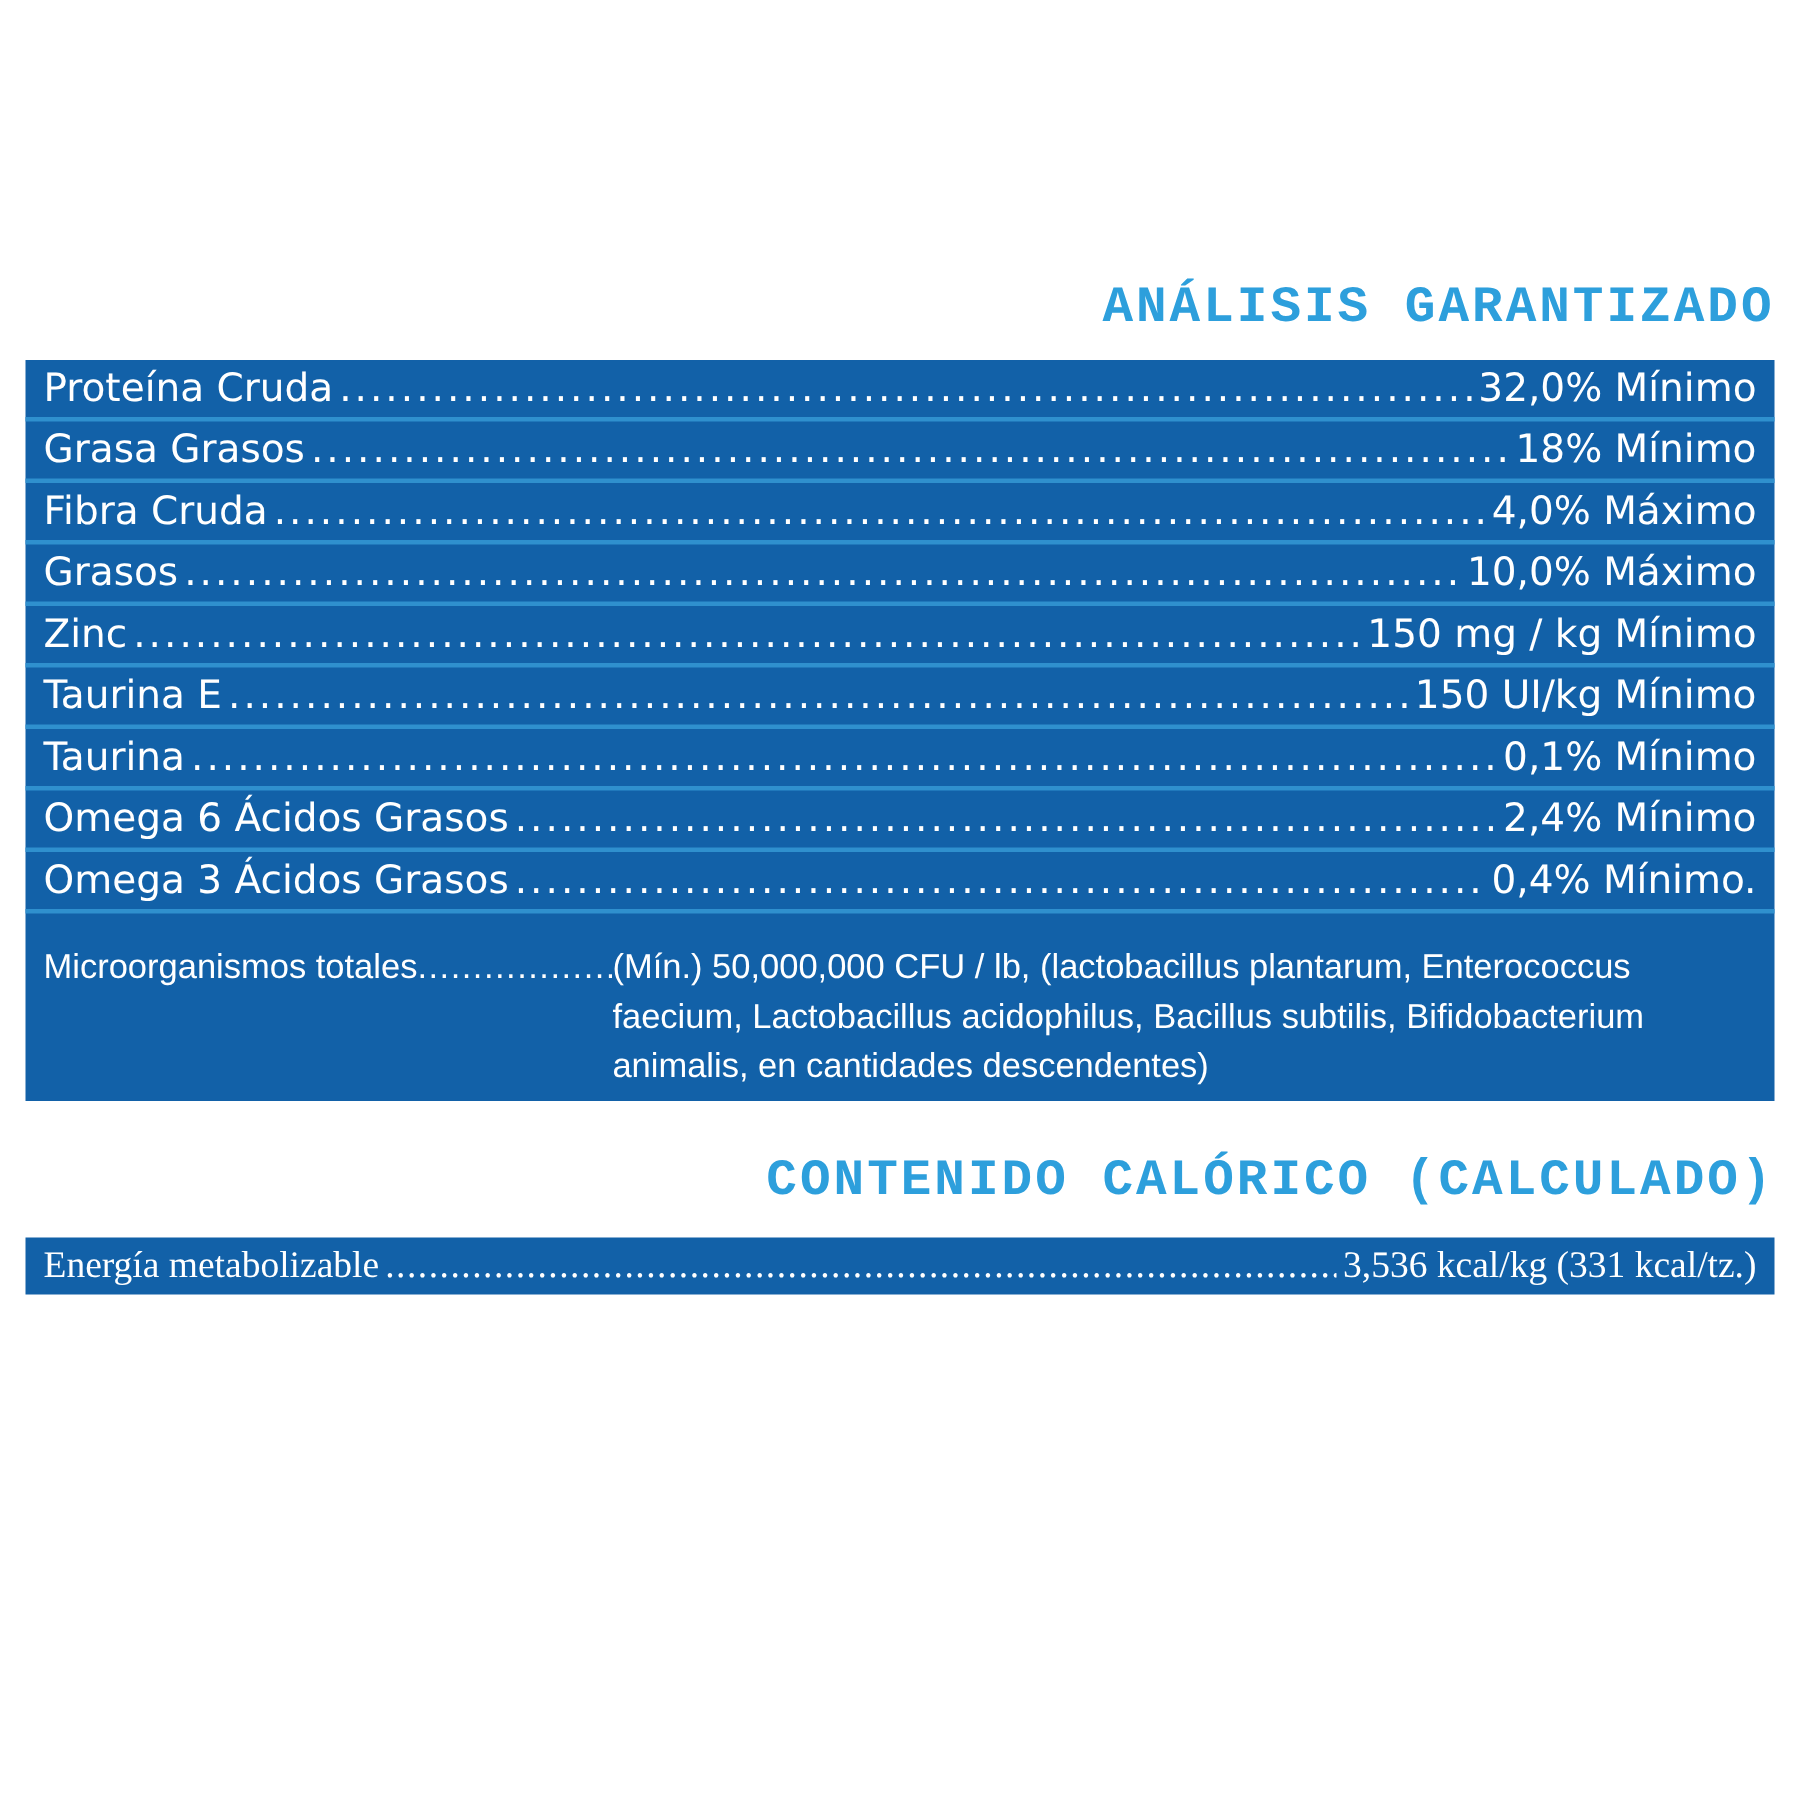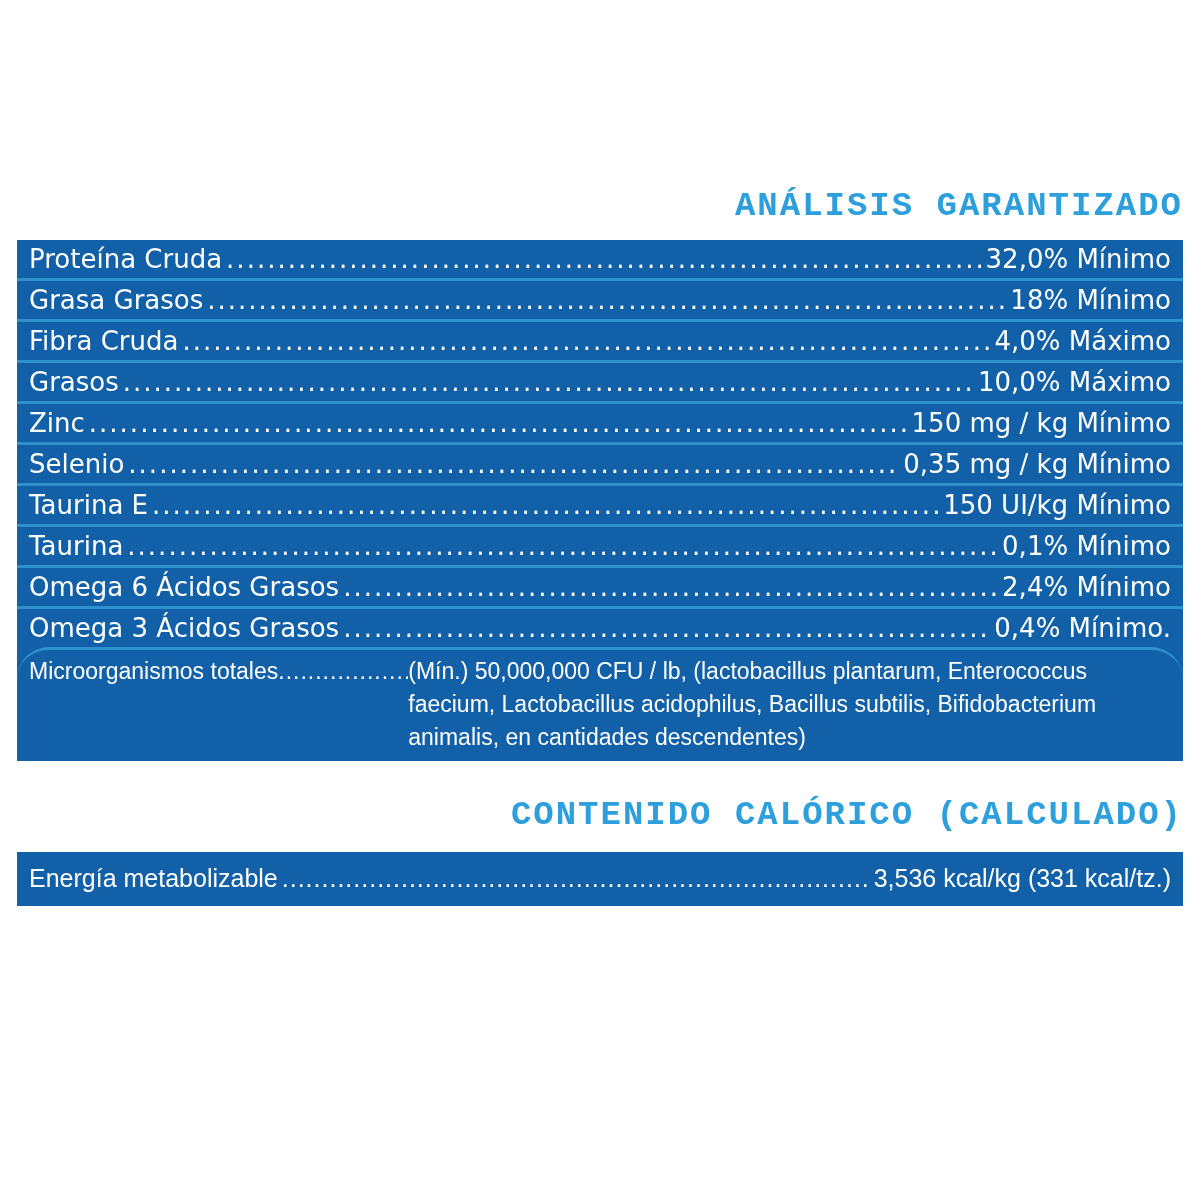--- a/index.html
+++ b/index.html
@@ -55,47 +55,46 @@
     content:"..............................................................................................................................................................";
     letter-spacing:2px;
   }
 
   
   .micro{
     font-family:"Liberation Sans",sans-serif;
     font-size:23px;
     height:auto;
     align-items:flex-start;
-    padding:5px 12px 7px 12px;
+    padding:19px 12px 7px 12px;
     white-space:normal;
     line-height:33px;
-    border-radius:32px;
   }
   .microdots{
     flex:0 0 130px;
     overflow:hidden;
     white-space:nowrap;
   }
   .microdots::after{
     content:"......................................";
     letter-spacing:1px;
   }
   .microval{
     flex:1 1 auto;
   }
   .footnote{
     font-family:"Liberation Sans",sans-serif;
     font-size:22px;
     height:46px;
     letter-spacing:-0.2px;
   }
   .caloric-row{
-    font-family:Liberation Sans, sans-serif;
+    font-family:Liberation Serif, serif;
     font-size:25px;
-    height:54px;
+    height:38px;
     align-items:center;
   }
   .caloric-row .leader::after{letter-spacing:1px;}
 </style>
 </head>
 <body>
 
 <div class="section-title title-analysis">ANÁLISIS GARANTIZADO</div>
 
 <div class="gtable">
@@ -116,25 +115,20 @@
   </div>
   <div class="row">
     <span class="lbl">Grasos</span>
     <span class="leader"></span>
     <span class="val">10,0% Máximo</span>
   </div>
   <div class="row">
     <span class="lbl">Zinc</span>
     <span class="leader"></span>
     <span class="val">150 mg / kg Mínimo</span>
-  </div>
-  <div class="row">
-    <span class="lbl">Selenio</span>
-    <span class="leader"></span>
-    <span class="val">0,35 mg / kg Mínimo</span>
   </div>
   <div class="row">
     <span class="lbl">Taurina E</span>
     <span class="leader"></span>
     <span class="val">150 UI/kg Mínimo</span>
   </div>
   <div class="row">
     <span class="lbl">Taurina</span>
     <span class="leader"></span>
     <span class="val">0,1% Mínimo</span>

